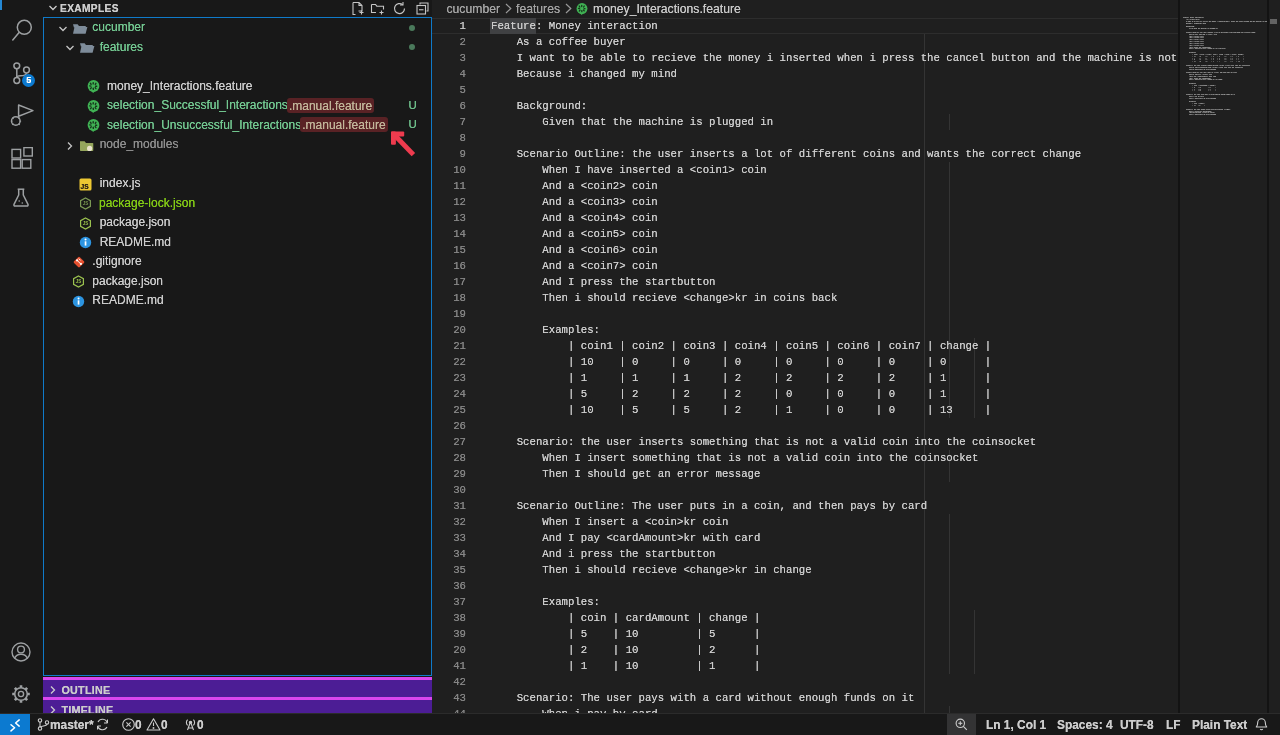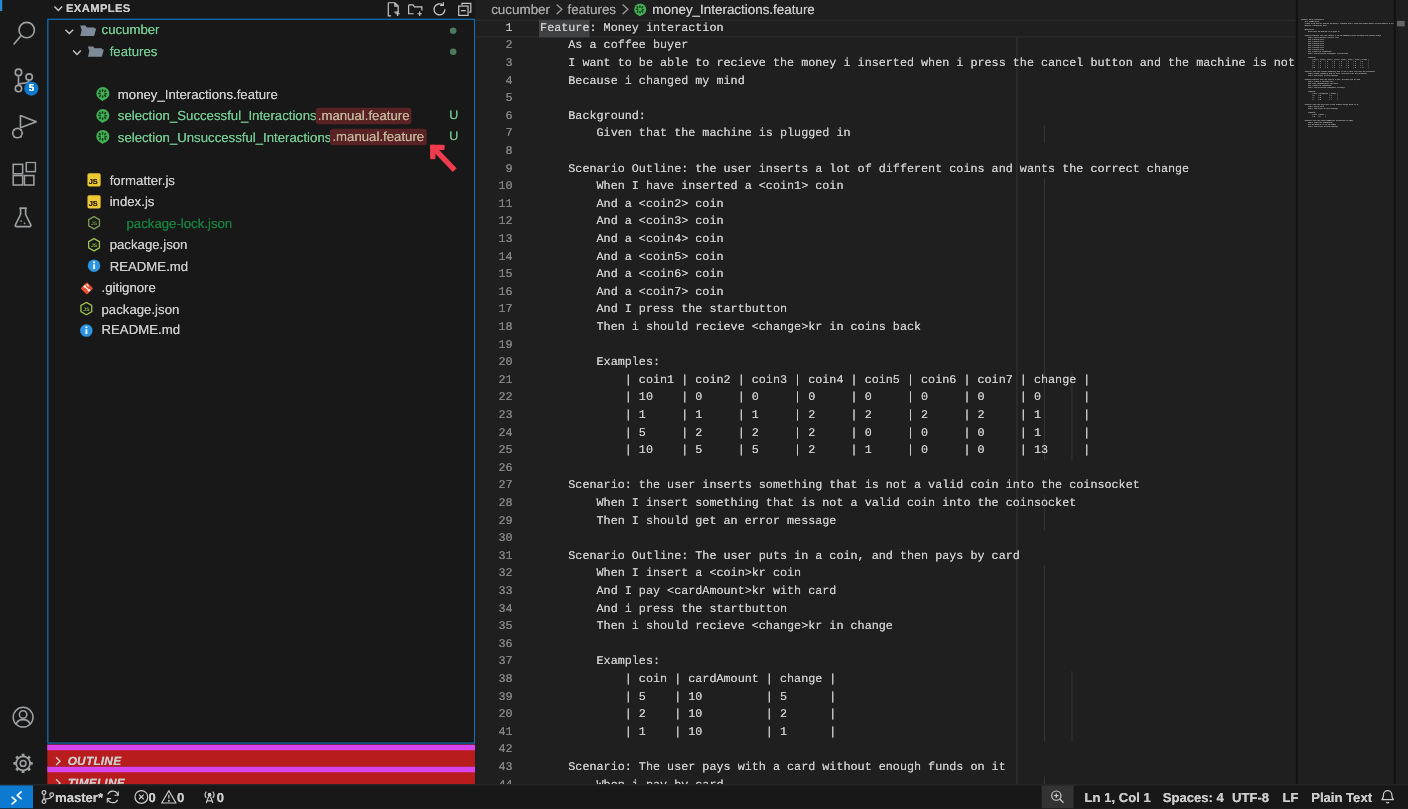--- a/index.html
+++ b/index.html
@@ -12,21 +12,21 @@
 #sbheader { position:absolute; left:0; top:0; width:389px; height:17px; }
 #sbheader .chev { position:absolute; left:2px; top:0px; }
 #sbheader .title { position:absolute; left:17px; top:3px; font-size:10.2px; font-weight:bold; letter-spacing:0.35px; color:#cccccc; }
 .tbico { position:absolute; top:1px; }
 .trow { position:absolute; left:0; width:388px; height:19.5px; }
 .ti { position:absolute; top:3px; }
 .tl { position:absolute; top:2.5px; font-size:12px; white-space:pre; }
 .mhl { background:#592225; color:#c2b69a; border-radius:3px; padding:0.5px 2px; margin-left:-1px; }
 .dot { position:absolute; left:366px; top:7px; width:6px; height:6px; border-radius:50%; background:#4a795b; }
 .ubadge { position:absolute; left:365.5px; top:3px; font-size:11.4px; color:#6fc08b; }
-.panelhead { position:absolute; left:0; width:389px; height:20px; border-top:5px solid #d946ef; background:#b91c1c;font-style:italic; }
+.panelhead { position:absolute; left:0; width:389px; height:20px; border-top:3px solid #d946ef; background:#4c1d95; }
 .panelhead .chev { position:absolute; left:2px; top:2px; }
 .panelhead .title { position:absolute; left:18.5px; top:4px; font-size:10.8px; font-weight:bold; letter-spacing:0.2px; color:#cccccc; }
 #editor { position:absolute; left:432px; top:0; width:848px; height:713px; background:#1f1f1f; overflow:hidden; }
 #codearea { position:absolute; left:0; top:0; width:747px; height:713px; overflow:hidden; }
 #breadcrumbs { position:absolute; left:14.5px; top:0; height:17px; display:flex; align-items:center; font-size:12.2px; color:#a4a4a4; }
 #breadcrumbs .sep { margin:0 3px; display:flex; }
 #breadcrumbs .bi { margin-right:5px; display:flex; }
 #lineborder { position:absolute; left:0; top:17.5px; width:747px; height:16.4px; border-top:1px solid #2d2d2d; border-bottom:1px solid #2d2d2d; }
 #wordhl { position:absolute; left:58px; top:18px; width:46px; height:16px; background:#404143; }
 #gutter { position:absolute; left:0px; top:17.7px; width:34px; text-align:right; font-family:"Liberation Mono",monospace; font-size:10.7px; line-height:16px; color:#858585; white-space:pre; }
@@ -207,40 +207,43 @@
               <line x1="2.7" y1="5.9" x2="3.9" y2="6.1"></line>
               <line x1="9.7" y1="6.2" x2="8.6" y2="6.3"></line>
               <line x1="3.6" y1="8.7" x2="4.3" y2="7.7"></line>
               <line x1="6.3" y1="9.4" x2="6.3" y2="8.2"></line>
               <line x1="8.9" y1="8.6" x2="8.2" y2="7.6"></line>
             </g>
           </svg></span>
         <span class="tl" style="left:64.1px;color:#73c991">selection_Unsuccessful_Interactions<span class="mhl">.manual.feature</span></span>
         <span class="ubadge">U</span>
       </div>
-<div class="trow" style="top:154.00px">
-        <span class="ti" style="left:36.4px"><svg width="13" height="13" viewBox="0 0 13 13">
-            <rect x="0.5" y="0.5" width="12" height="12" rx="1.5" fill="#edc832"></rect>
-            <text x="9.7" y="10.6" font-family="Liberation Sans" font-size="6.6" font-weight="bold" fill="#40331b" text-anchor="end">JS</text>
-          </svg></span>
-        <span class="tl" style="left:56.7px;color:#cccccc">formatter.js</span>
+<div class="trow" style="top:134.50px">
+        <span class="ti" style="left:19.4px"><svg width="16" height="16" viewBox="0 0 16 16">
+            <polyline points="6,4.5 9.5,8 6,11.5" fill="none" stroke="#c5c5c5" stroke-width="1.3"></polyline>
+          </svg></span>
+        <span class="ti" style="left:36.4px"><svg width="15" height="13" viewBox="0 0 15 13">
+            <path d="M1 2.2 h4.6 l1.4 1.7 h6.6 a.7 .7 0 0 1 .7 .7 v6.6 a.7 .7 0 0 1 -.7 .7 H1.7 a.7 .7 0 0 1 -.7 -.7 z" fill="#95a65c"></path>
+            <circle cx="10.6" cy="9.4" r="2.6" fill="#e9e4cd"></circle>
+          </svg></span>
+        <span class="tl" style="left:56.7px;color:#8f8f8f">node_modules</span>
       </div>
 <div class="trow" style="top:173.50px">
         <span class="ti" style="left:36.4px"><svg width="13" height="13" viewBox="0 0 13 13">
             <rect x="0.5" y="0.5" width="12" height="12" rx="1.5" fill="#edc832"></rect>
             <text x="9.7" y="10.6" font-family="Liberation Sans" font-size="6.6" font-weight="bold" fill="#40331b" text-anchor="end">JS</text>
           </svg></span>
         <span class="tl" style="left:56.7px;color:#cccccc">index.js</span>
       </div>
 <div class="trow" style="top:193.00px">
         <span class="ti" style="left:36.4px"><svg width="13" height="13" viewBox="0 0 13 13">
             <polygon points="6.5,0.9 11.4,3.7 11.4,9.3 6.5,12.1 1.6,9.3 1.6,3.7" fill="none" stroke="#7c9a54" stroke-width="1.2"></polygon>
             <text x="6.6" y="8.4" font-family="Liberation Sans" font-size="4.6" font-weight="bold" fill="#7c9a54" text-anchor="middle">JS</text>
           </svg></span>
-        <span class="tl" style="left:72px;color:#15803d">package-lock.json</span>
+        <span class="tl" style="left:56px;color:#84cc16">package-lock.json</span>
       </div>
 <div class="trow" style="top:212.50px">
         <span class="ti" style="left:36.4px"><svg width="13" height="13" viewBox="0 0 13 13">
             <polygon points="6.5,0.9 11.4,3.7 11.4,9.3 6.5,12.1 1.6,9.3 1.6,3.7" fill="none" stroke="#9bc24f" stroke-width="1.2"></polygon>
             <text x="6.6" y="8.4" font-family="Liberation Sans" font-size="4.6" font-weight="bold" fill="#9bc24f" text-anchor="middle">JS</text>
           </svg></span>
         <span class="tl" style="left:56.7px;color:#cccccc">package.json</span>
       </div>
 <div class="trow" style="top:232.00px">
         <span class="ti" style="left:36.4px"><svg width="13" height="13" viewBox="0 0 13 13">

